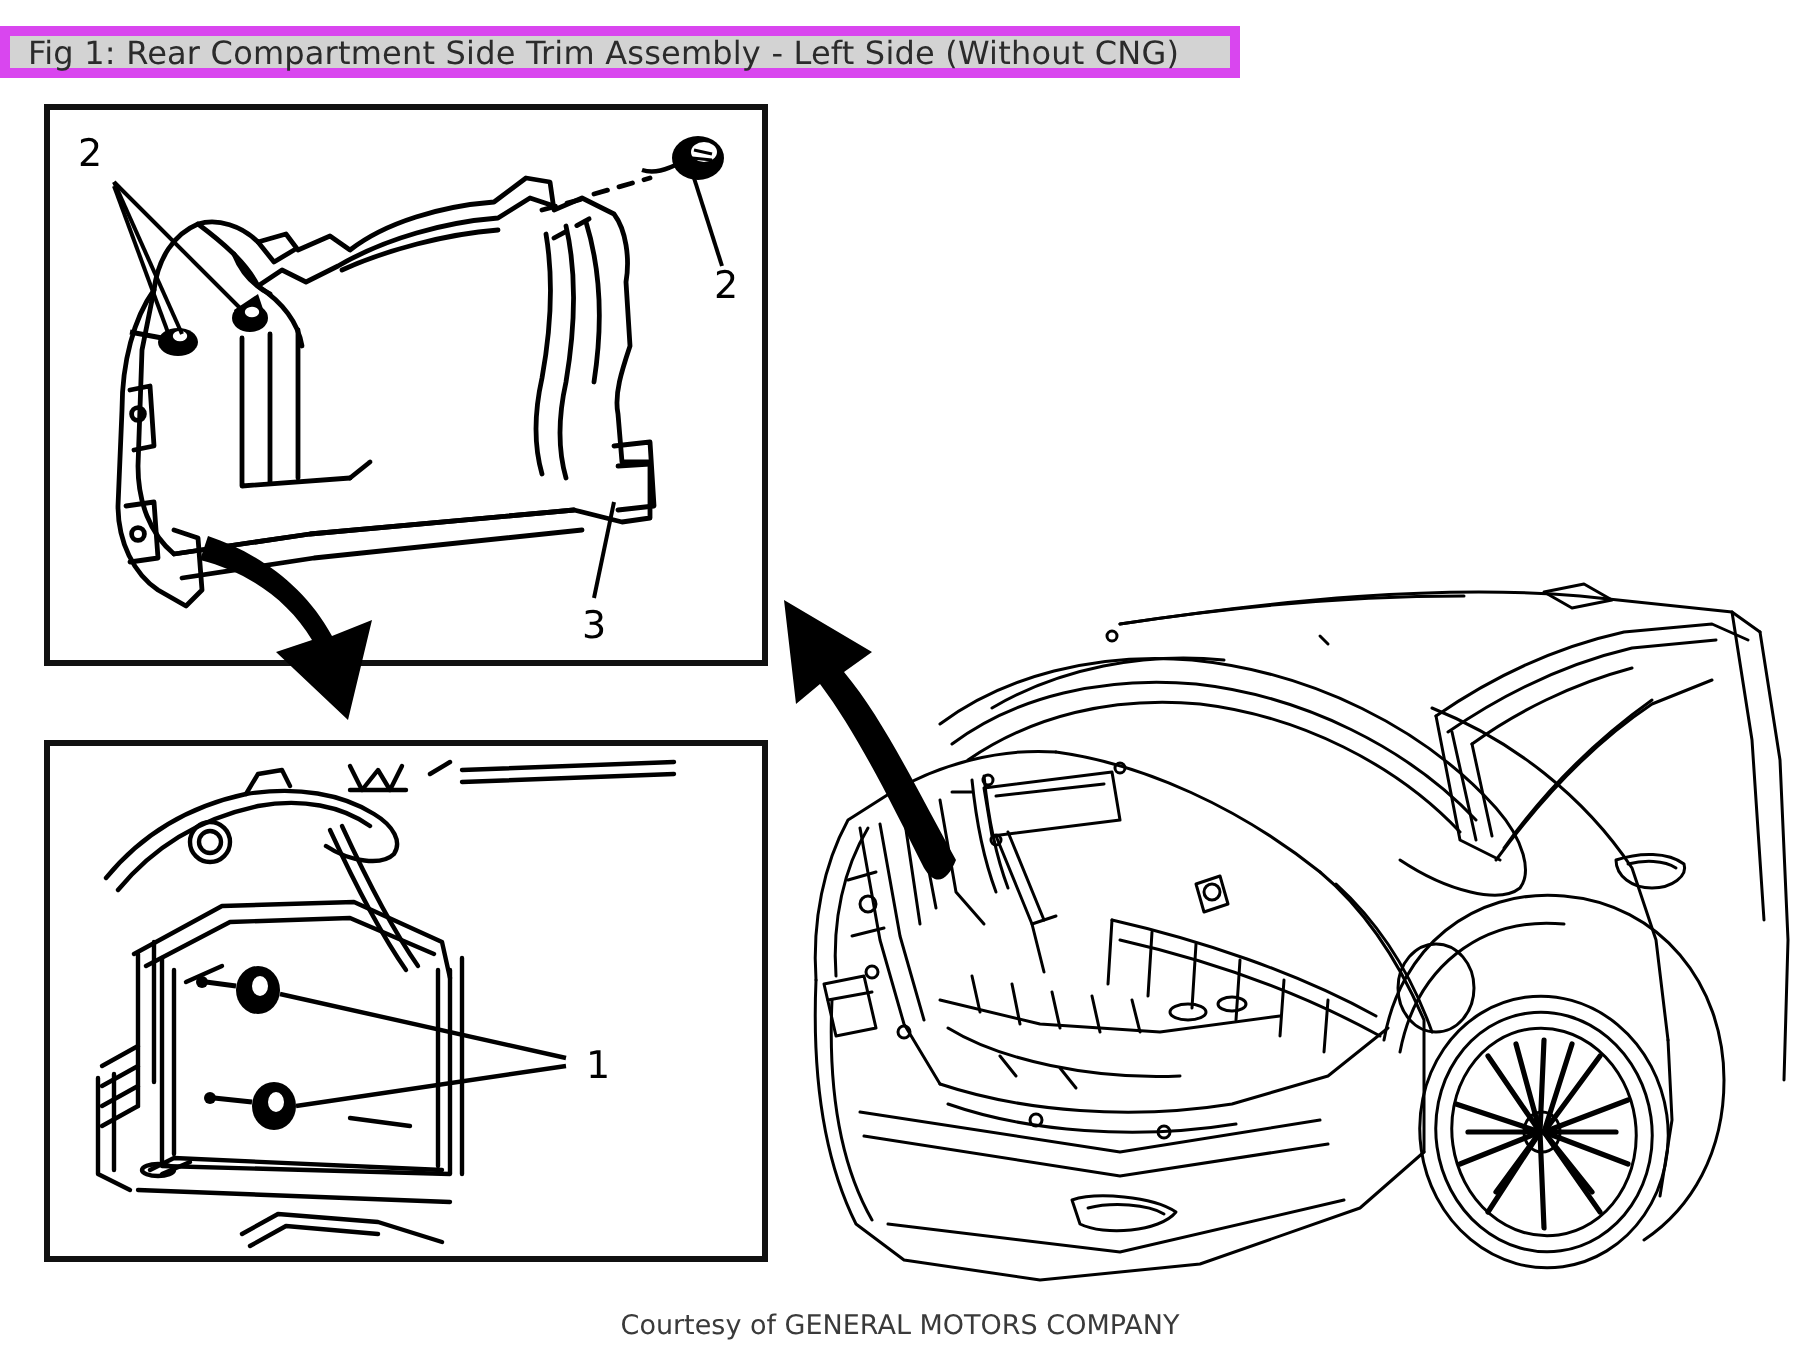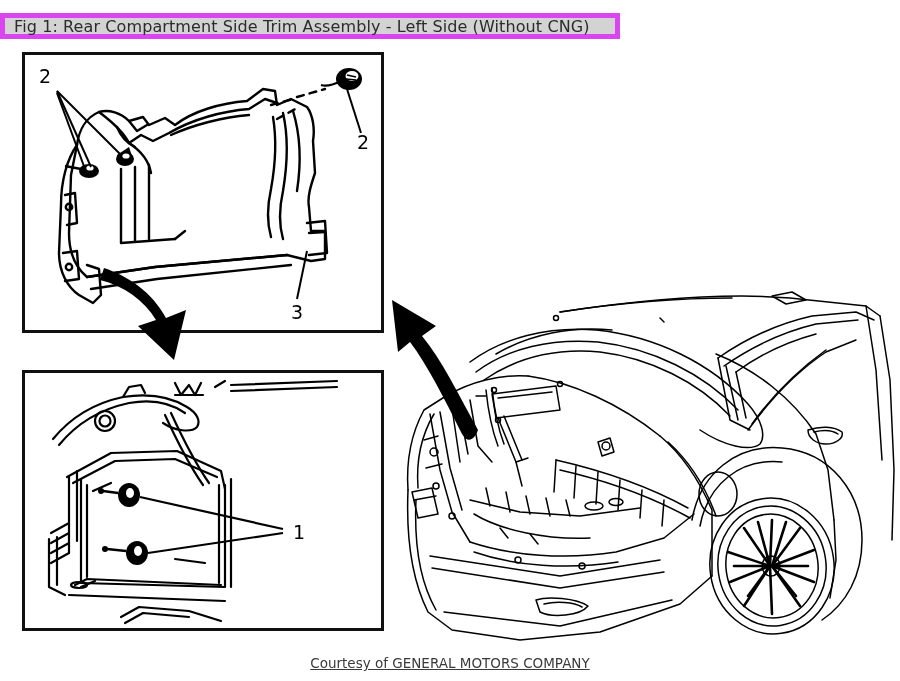--- a/index.html
+++ b/index.html
@@ -40,21 +40,20 @@
   
   #caption {
     position: absolute;
     left: 0;
     top: 655px;
     width: 900px;
     text-align: center;
     font-size: 13.5px;
     color: #3a3a3a;
     font-family: "DejaVu Sans", "Liberation Sans", sans-serif;
-    text-decoration: underline;
   }
 
   
   .detail-panel {
     position: absolute;
     background: #ffffff;
     border: 3px solid #111111;
     box-sizing: border-box;
   }
   #panel-top {

